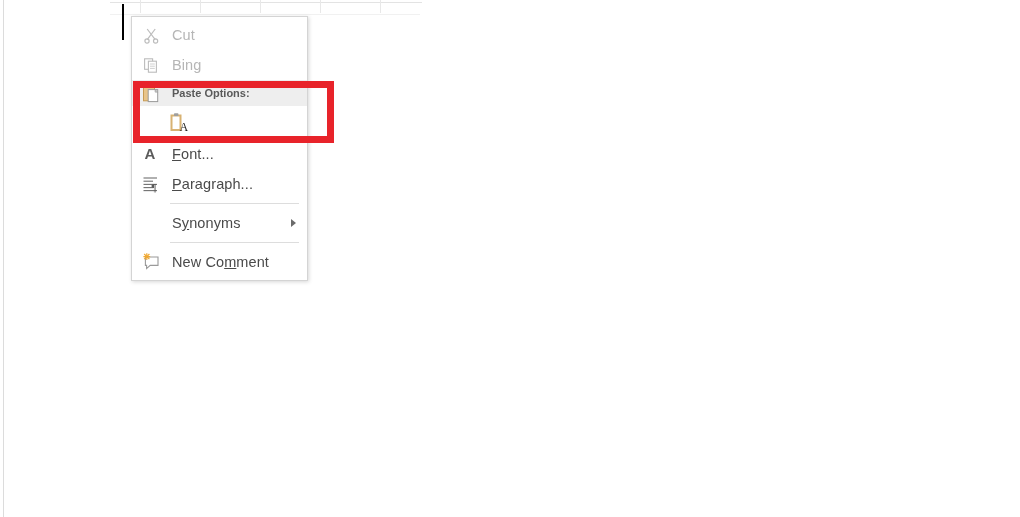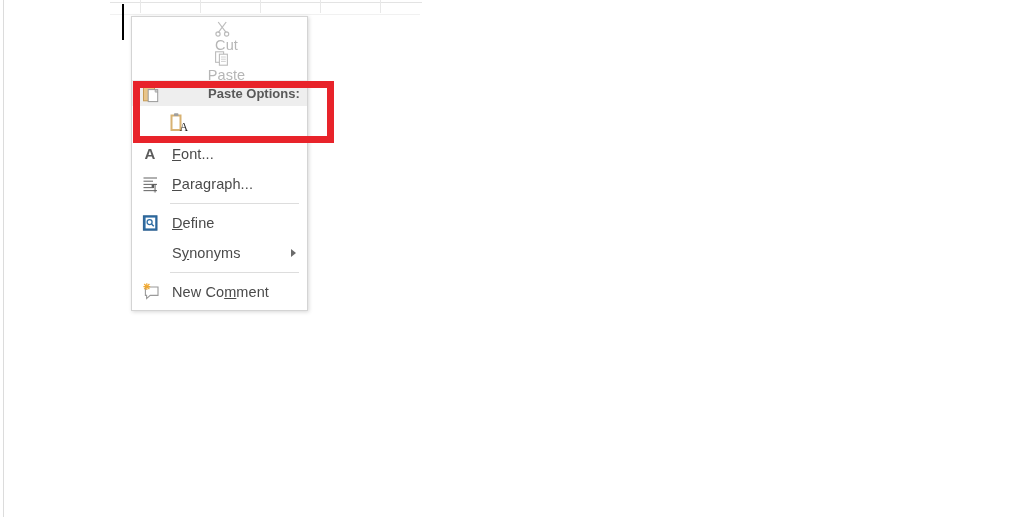--- a/index.html
+++ b/index.html
@@ -70,21 +70,21 @@
     position: relative;
     display: flex;
     align-items: center;
     height: 30px;
     padding-left: 6px;
     box-sizing: border-box;
     font-size: 14.5px;
     color: #4a4a4a;
     white-space: nowrap;
   }
-  .menu-item.disabled { color: #b6b6b6; flex-direction: column; }
+  .menu-item.disabled { color: #b6b6b6; }
   .menu-item .mi-icon {
     width: 26px;
     min-width: 26px;
     height: 22px;
     display: flex;
     align-items: center;
     justify-content: center;
   }
   .menu-item .mi-label {
     padding-left: 8px;
@@ -109,26 +109,25 @@
     border-top: 4px solid transparent;
     border-bottom: 4px solid transparent;
   }
 
   
   #paste-options-header {
     background: #eeeeee;
     height: 26px;
     font-weight: bold;
     color: #595959;
-    font-size: 13px;
+    font-size: 11px;
     display: flex;
     align-items: center;
     padding-left: 6px;
     box-sizing: border-box;
-    gap: 36px;
   }
   #paste-options-header .mi-icon {
     width: 26px; min-width: 26px; height: 22px;
     display: flex; align-items: center; justify-content: center;
   }
   #paste-options-header .mi-label { padding-left: 8px; }
   #paste-options-row {
     height: 33px;
     display: flex;
     align-items: center;
@@ -195,21 +194,21 @@
             <rect x="1.6" y="1.8" width="8" height="10.5"></rect>
             <rect x="5.4" y="4.2" width="8" height="11"></rect>
           </g>
           <g stroke="#c9c9c9" stroke-width="0.9">
             <line x1="7" y1="7" x2="11.8" y2="7"></line>
             <line x1="7" y1="9.2" x2="11.8" y2="9.2"></line>
             <line x1="7" y1="11.4" x2="11.8" y2="11.4"></line>
           </g>
         </svg>
       </span>
-      <span class="mi-label">Paste</span>
+      <span class="mi-label">Bing</span>
     </div>
 
     <div id="paste-options-header">
       <span class="mi-icon">
         <svg width="18" height="19" viewBox="0 0 18 19">
           <rect x="1.5" y="2.8" width="11" height="14" fill="#e8c48a" stroke="#c79b53" stroke-width="1"></rect>
           <rect x="4.6" y="0.8" width="4.6" height="2.8" rx="0.6" fill="#a0a0a0"></rect>
           <rect x="6.2" y="5.6" width="9.5" height="12" fill="#ffffff" stroke="#9a9a9a" stroke-width="1"></rect>
           <path d="M13.2 5.6 L15.7 8.1 L13.2 8.1 Z" fill="#e4e4e4" stroke="#9a9a9a" stroke-width="0.8"></path>
         </svg>
@@ -247,31 +246,20 @@
             <line x1="1.5" y1="15.6" x2="15" y2="15.6"></line>
           </g>
           <text x="9.6" y="15.6" font-family="'Liberation Serif', serif" font-size="11" fill="#5b5b5b">¶</text>
         </svg>
       </span>
       <span class="mi-label"><u>P</u>aragraph...</span>
     </div>
 
     <div class="menu-sep"></div>
 
-    <div class="menu-item">
-      <span class="mi-icon">
-        <svg width="18" height="18" viewBox="0 0 18 18">
-          <rect x="1.4" y="1.8" width="13.6" height="14.4" fill="#2e6da4" stroke="#2a5f8f" stroke-width="1"></rect>
-          <rect x="3.6" y="3.6" width="9.6" height="10.8" fill="#ffffff"></rect>
-          <circle cx="7.6" cy="8.1" r="2.5" fill="none" stroke="#2e6da4" stroke-width="1.3"></circle>
-          <line x1="9.5" y1="10" x2="11.8" y2="12.3" stroke="#2e6da4" stroke-width="1.5"></line>
-        </svg>
-      </span>
-      <span class="mi-label"><u>D</u>efine</span>
-    </div>
 
     <div class="menu-item">
       <span class="mi-icon"></span>
       <span class="mi-label">S<u>y</u>nonyms</span>
       <span class="submenu-arrow"></span>
     </div>
 
 
 
     <div class="menu-sep"></div>

